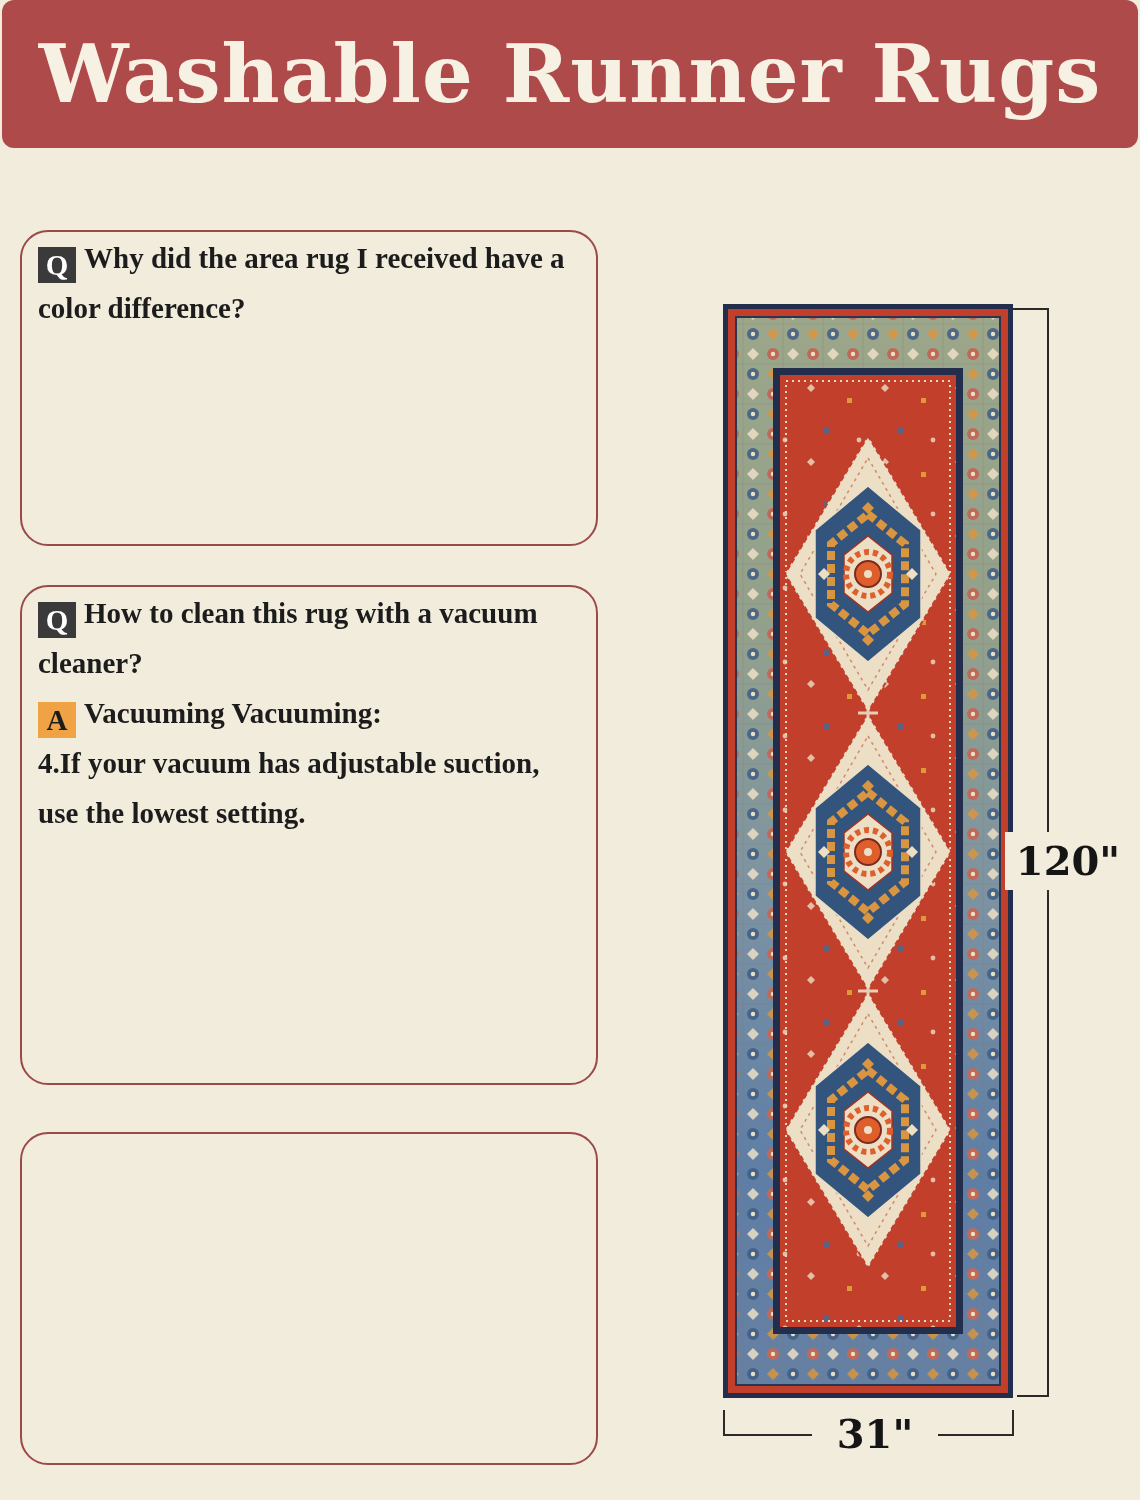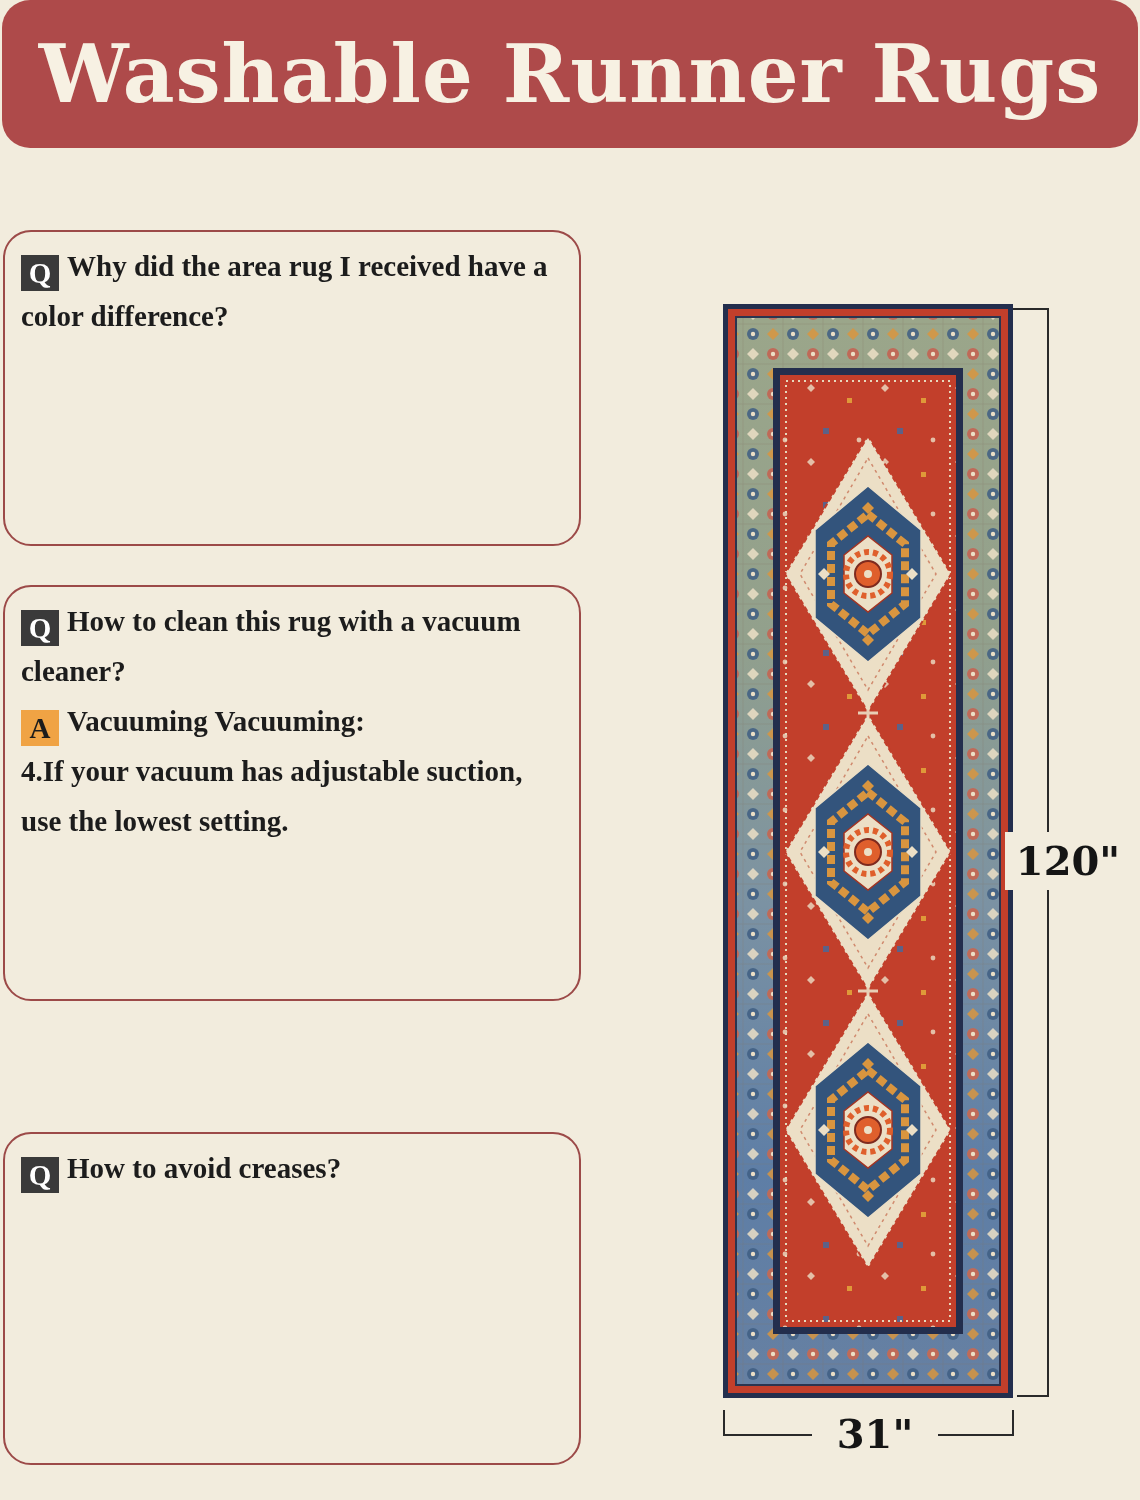--- a/index.html
+++ b/index.html
@@ -10,32 +10,32 @@
     --dimension:#2a2a2a;
     --rug-navy:#232e4d; --rug-red:#c23f2b; --rug-cream:#ecdfc6;
     --rug-orange:#df5f2c; --rug-gold:#d9953f;
   }
   html,body{margin:0;padding:0;}
   .canvas{position:relative;width:1140px;height:1500px;background:var(--page-bg);
     overflow:hidden;font-family:"Liberation Serif",serif;}
 
   
   .banner{position:absolute;left:2px;top:0;width:1136px;height:148px;
-    background:var(--banner-bg);border-radius:28px;
+    background:var(--banner-bg);border-radius:12px;
     display:flex;align-items:center;justify-content:center;}
   .banner h1{margin:0;font-family:"DejaVu Serif","Liberation Serif",serif;
     font-weight:bold;font-size:80px;color:var(--banner-text);letter-spacing:1px;
     white-space:nowrap;}
 
   
-  .faq-box{position:absolute;left:3px;width:578px;box-sizing:border-box;
+  .faq-box{position:absolute;left:20px;width:578px;box-sizing:border-box;
     border:2px solid var(--box-border);border-radius:28px;
-    padding:9px 8px 0 16px;background:transparent;}
+    padding:1px 8px 0 16px;background:transparent;}
   .b1{top:230px;height:316px;}
-  .b2{top:585px;height:416px;}
+  .b2{top:585px;height:500px;}
   .b3{top:1132px;height:333px;}
   .faq-box p{margin:0;font-size:29px;font-weight:bold;line-height:50px;
     color:var(--text);}
   .txt{white-space:pre-line;}
   .badge{display:inline-block;width:38px;height:36px;line-height:36px;
     text-align:center;font-size:29px;font-weight:bold;margin-right:8px;
     vertical-align:-7px;}
   .badge.q{background:var(--q-badge-bg);color:var(--q-badge-text);}
   .badge.a{background:var(--a-badge-bg);color:var(--a-badge-text);}
 
@@ -71,21 +71,20 @@
 
   <section class="faq-box b2">
     <p><span class="badge q">Q</span><span class="txt">How to clean this rug with a vacuum
 cleaner?</span></p>
     <p><span class="badge a">A</span><span class="txt">Vacuuming Vacuuming:</span></p>
     <p><span class="txt">4.If your vacuum has adjustable suction,
 use the lowest setting.</span></p>
   </section>
 
   <section class="faq-box b3">
-    <p><span class="badge q">Q</span><span class="txt">How to avoid creases?</span></p>
   </section>
 
   <div class="rug">
     <svg width="290" height="1094" viewBox="0 0 290 1094">
       <defs>
         <linearGradient id="bandG" x1="0" y1="0" x2="0" y2="1">
           <stop offset="0" stop-color="#9ba68a"></stop>
           <stop offset="0.3" stop-color="#92a08c"></stop>
           <stop offset="0.55" stop-color="#7b92a3"></stop>
           <stop offset="0.8" stop-color="#5e7ea6"></stop>

